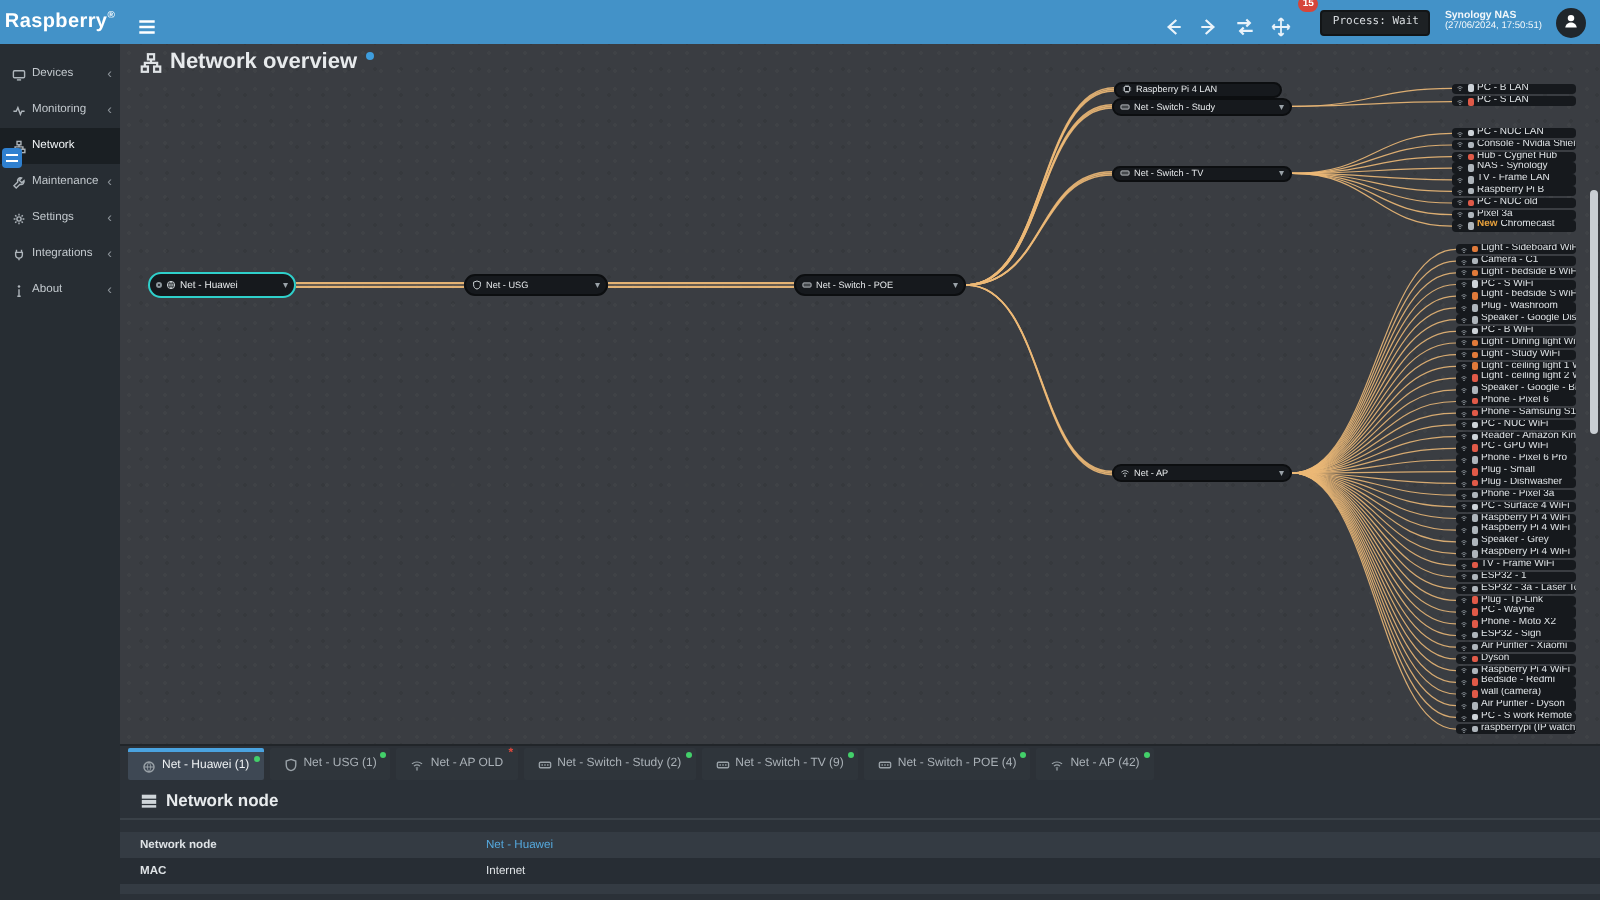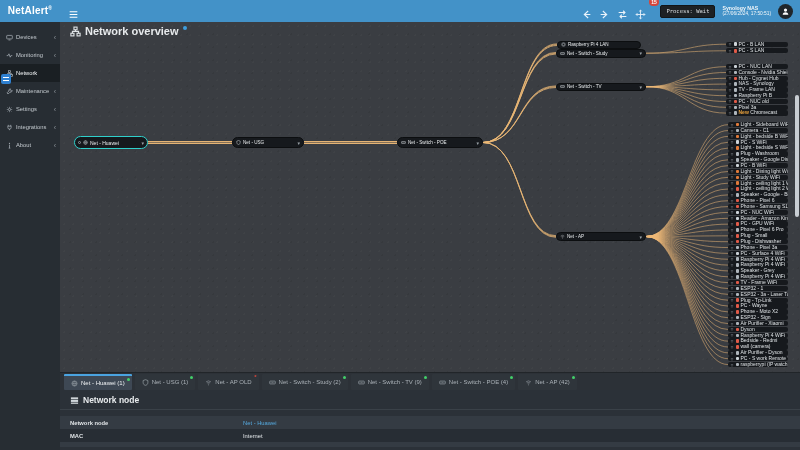--- a/index.html
+++ b/index.html
@@ -94,21 +94,21 @@
   .prow.odd{background:#343b43;}
   .prow.even{background:#272d34;}
   .prow-sliver{height:5px;background:#343b43;}
 </style>
 </head>
 <body>
 
 <div class="app">
 
   <div class="topbar">
-    <div class="logo"><span>NetAlert</span><sup>®</sup></div>
+    <div class="logo"><span>Raspberry</span><sup>®</sup></div>
     <span class="burger"><svg viewBox="0 0 10 10">
           <path d="M1.5 2.5h7M1.5 5h7M1.5 7.5h7" stroke="currentColor" stroke-width="1.1" fill="none"></path>
         </svg></span>
     <div class="tb-right">
       <span class="tb-ic"><svg viewBox="0 0 10 10">
             <path d="M6.5 1.8 3 5l3.5 3.2M3 5h5.5" stroke="currentColor" fill="none"></path>
           </svg></span>
       <span class="tb-ic"><svg viewBox="0 0 10 10">
             <path d="M3.5 1.8 7 5 3.5 8.2M7 5H1.5" stroke="currentColor" fill="none"></path>
           </svg></span>

